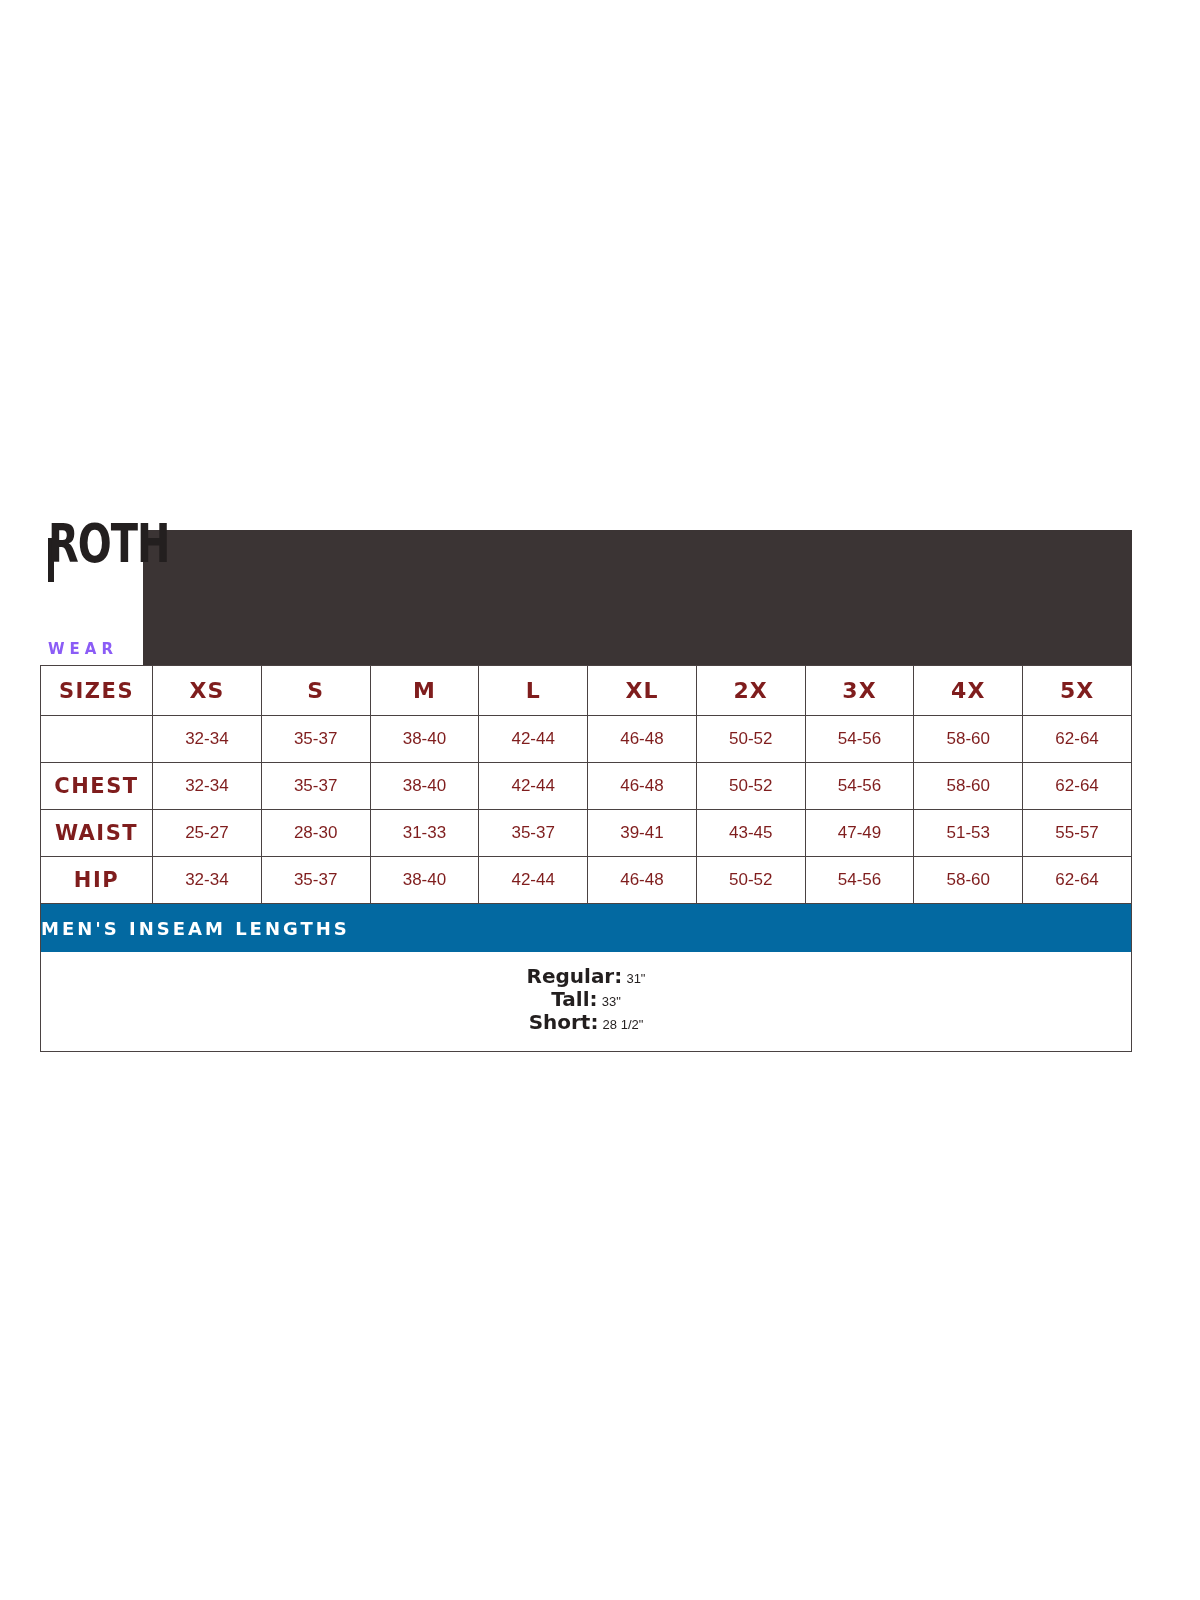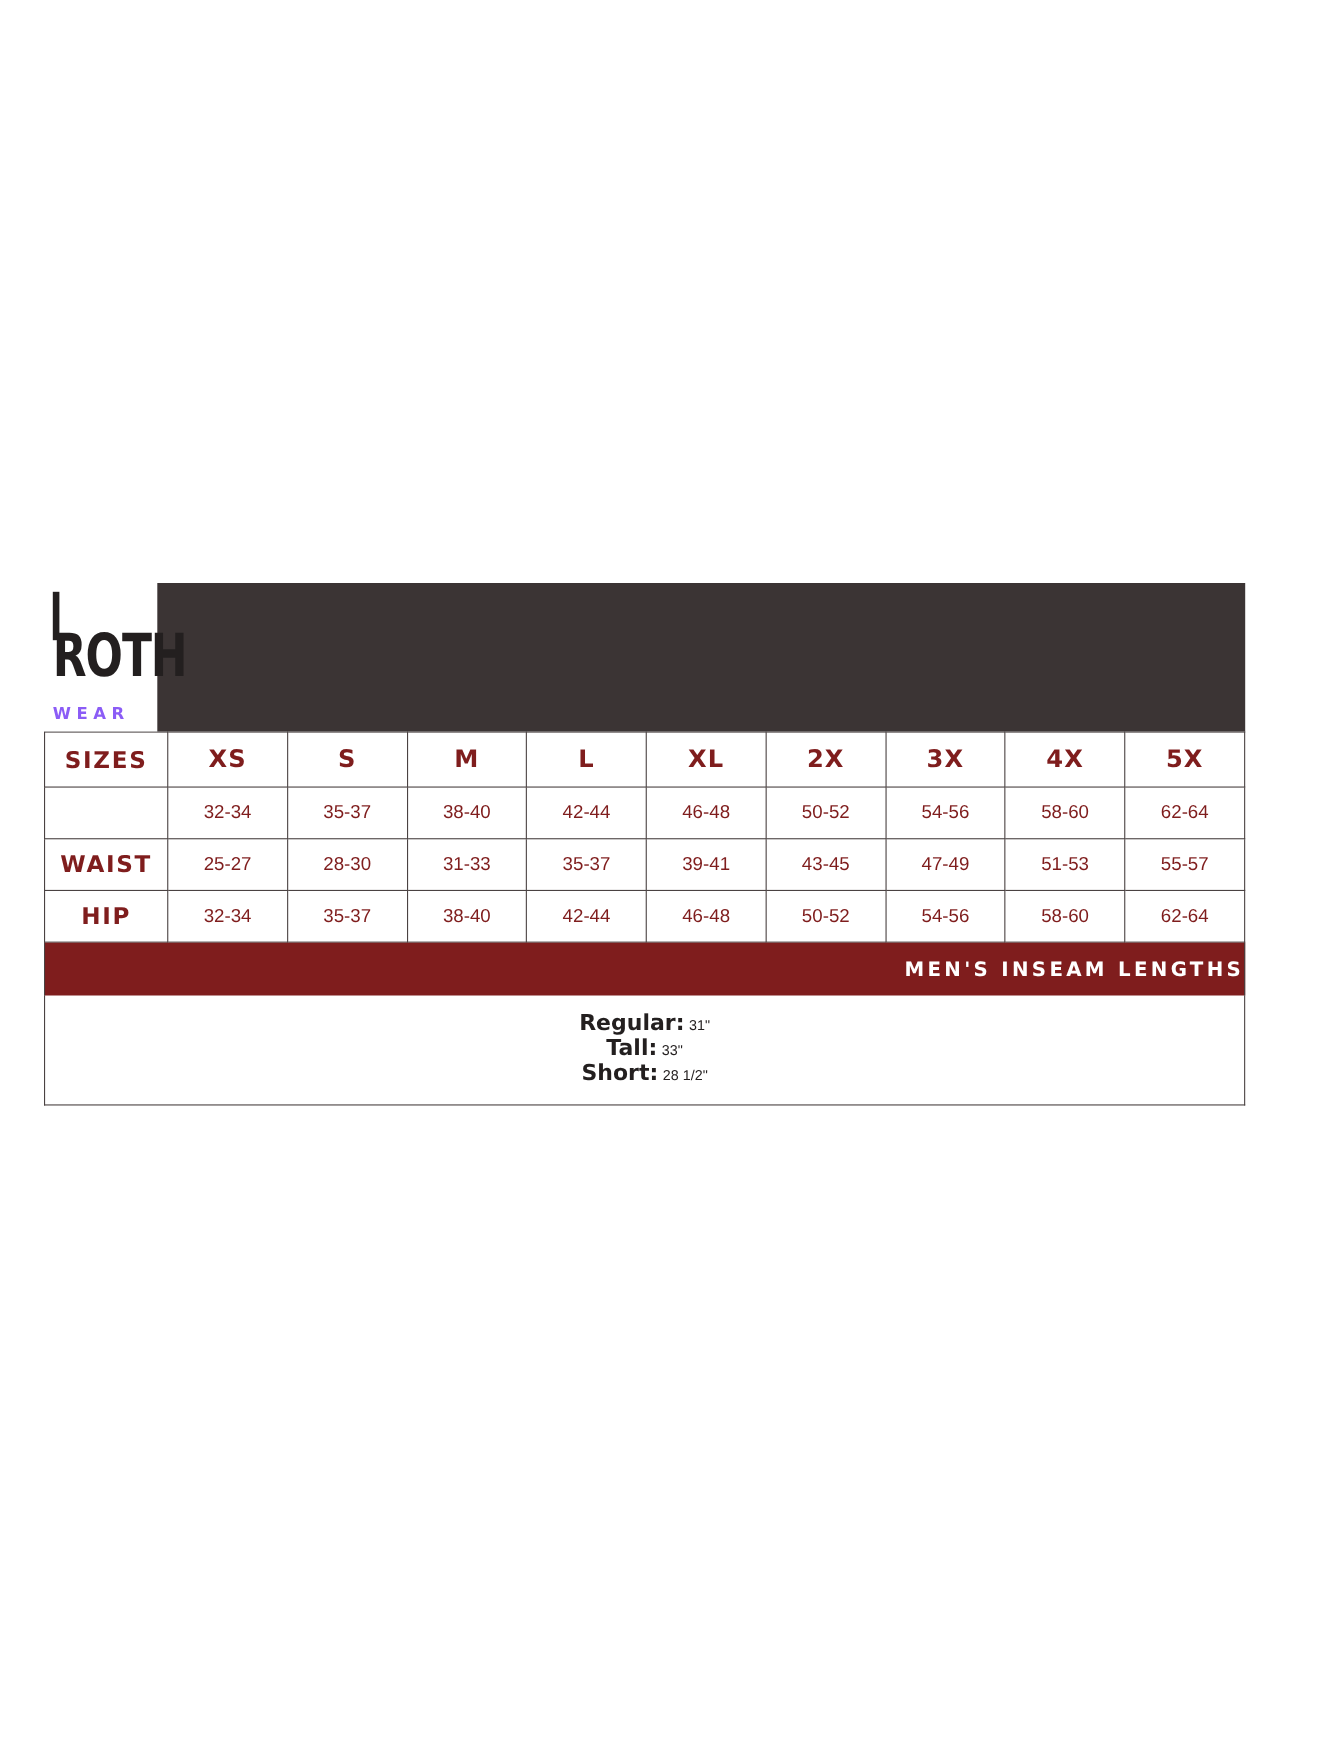--- a/index.html
+++ b/index.html
@@ -33,21 +33,21 @@
     display: flex;
     align-items: stretch;
   }
 
   .logo-box {
     width: 103px;
     background: #ffffff;
     position: relative;
     display: flex;
     flex-direction: column;
-    justify-content: flex-end;
+    justify-content: space-between;
     align-items: flex-start;
     padding: 0 0 8px 8px;
     box-sizing: border-box;
   }
 
   .logo-bar {
     position: absolute;
     left: 8px;
     top: 8px;
     width: 6px;
@@ -119,23 +119,23 @@
   td.val {
     height: 44px;
     font-family: "Liberation Sans", sans-serif;
     font-size: 17px;
     font-weight: normal;
     color: #231f1f;
   }
 
   
   .inseam-band {
-    background: #7f1d1d;
+    background: #0369a1;
     color: #ffffff;
-    text-align: right;
+    text-align: left;
     font-family: "DejaVu Sans", sans-serif;
     font-weight: bold;
     font-size: 18px;
     letter-spacing: 3px;
     padding: 14px 0 13px 0;
     border-left: 1px solid #4a4242;
     border-right: 1px solid #4a4242;
   }
 
   .inseam-body {
@@ -218,43 +218,55 @@
           <td class="val">35-37</td>
           <td class="val">38-40</td>
           <td class="val">42-44</td>
           <td class="val">46-48</td>
           <td class="val">50-52</td>
           <td class="val">54-56</td>
           <td class="val">58-60</td>
           <td class="val">62-64</td>
         </tr>
         <tr>
-          <td class="rowlabel">WAIST</td>
-          <td class="val">25-27</td>
-          <td class="val">28-30</td>
-          <td class="val">31-33</td>
-          <td class="val">35-37</td>
-          <td class="val">39-41</td>
-          <td class="val">43-45</td>
-          <td class="val">47-49</td>
-          <td class="val">51-53</td>
-          <td class="val">55-57</td>
-        </tr>
-        <tr>
-          <td class="rowlabel">HIP</td>
+          <td class="rowlabel">CHEST</td>
           <td class="val">32-34</td>
           <td class="val">35-37</td>
           <td class="val">38-40</td>
           <td class="val">42-44</td>
           <td class="val">46-48</td>
           <td class="val">50-52</td>
           <td class="val">54-56</td>
           <td class="val">58-60</td>
           <td class="val">62-64</td>
         </tr>
+        <tr>
+          <td class="rowlabel">WAIST</td>
+          <td class="val">25-27</td>
+          <td class="val">28-30</td>
+          <td class="val">31-33</td>
+          <td class="val">35-37</td>
+          <td class="val">39-41</td>
+          <td class="val">43-45</td>
+          <td class="val">47-49</td>
+          <td class="val">51-53</td>
+          <td class="val">55-57</td>
+        </tr>
+        <tr>
+          <td class="rowlabel">HIP</td>
+          <td class="val">32-34</td>
+          <td class="val">35-37</td>
+          <td class="val">38-40</td>
+          <td class="val">42-44</td>
+          <td class="val">46-48</td>
+          <td class="val">50-52</td>
+          <td class="val">54-56</td>
+          <td class="val">58-60</td>
+          <td class="val">62-64</td>
+        </tr>
       </tbody>
     </table>
 
     <div class="inseam-band">MEN'S INSEAM LENGTHS</div>
     <div class="inseam-body">
       <div class="inseam-line">
         <span class="k">Regular:</span>
         <span class="v">31"</span>
       </div>
       <div class="inseam-line">

